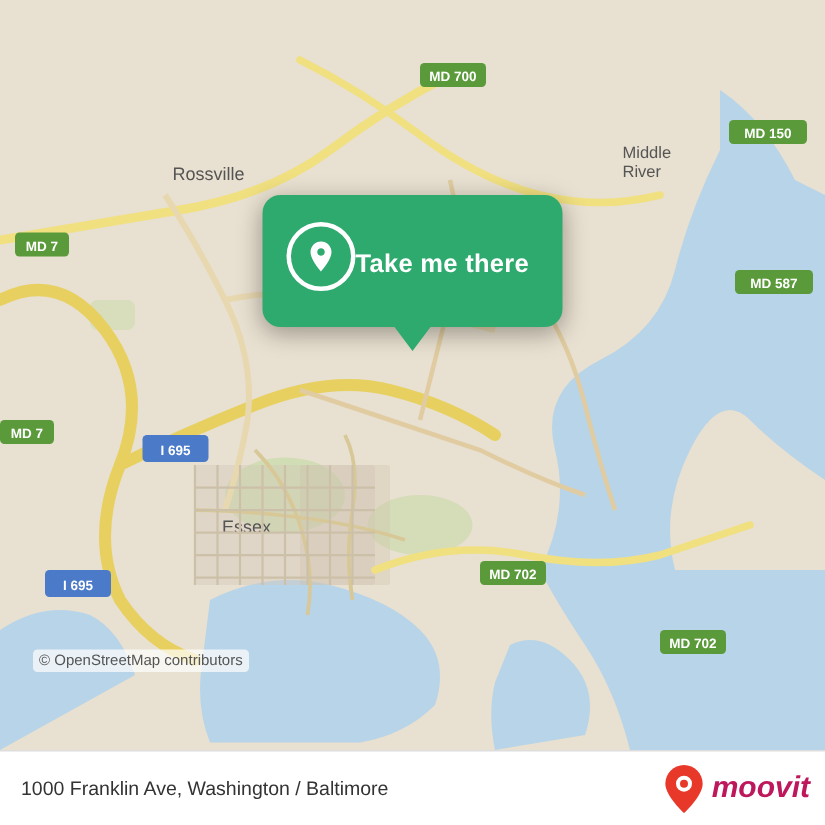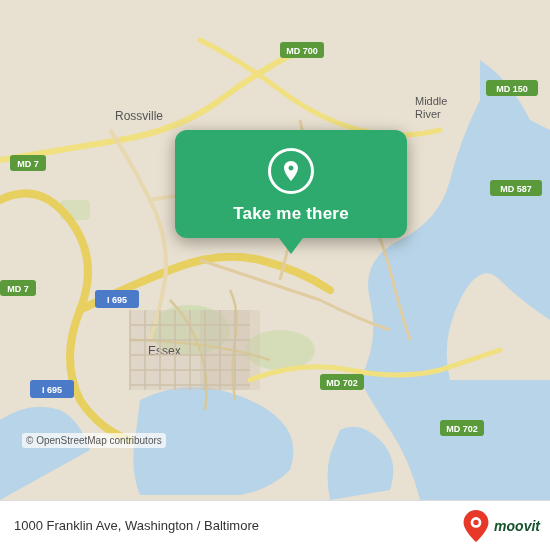--- a/index.html
+++ b/index.html
@@ -25,25 +25,24 @@
       height: 100%;
       position: absolute;
       top: 0; left: 0;
     }
 
     
     #popup-card {
       position: absolute;
       top: 130px;
       left: 175px;
-      width: 232px;
+      width: 200px;
       background: #2eaa6e;
       border-radius: 12px;
       display: flex;
-      flex-direction: column;
       align-items: center;
       padding: 18px 16px 14px;
       box-shadow: 0 4px 16px rgba(0,0,0,0.35);
       cursor: pointer;
     }
 
     #popup-card::after {
       content: '';
       position: absolute;
       bottom: -16px;
@@ -104,23 +103,23 @@
       align-items: center;
       gap: 4px;
     }
 
     #moovit-pin {
       width: 28px;
       height: 32px;
     }
 
     #moovit-wordmark {
-      font-size: 14px;
+      font-size: 20px;
       font-weight: 700;
-      color: #14532d;
+      color: #be185d;
       font-style: italic;
     }
 
     #copyright-text {
       position: absolute;
       bottom: 52px;
       left: 22px;
       font-size: 10px;
       color: #555;
       background: rgba(255,255,255,0.7);

